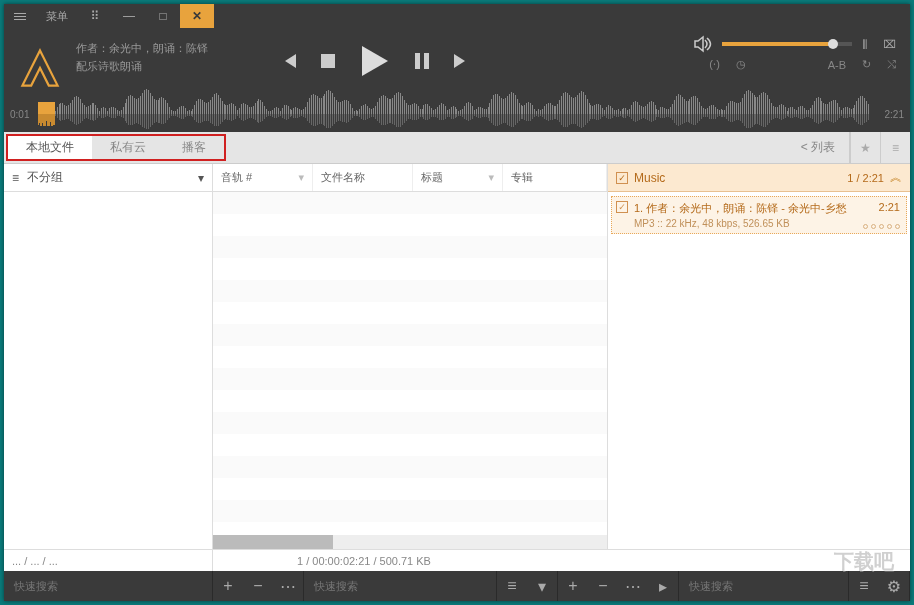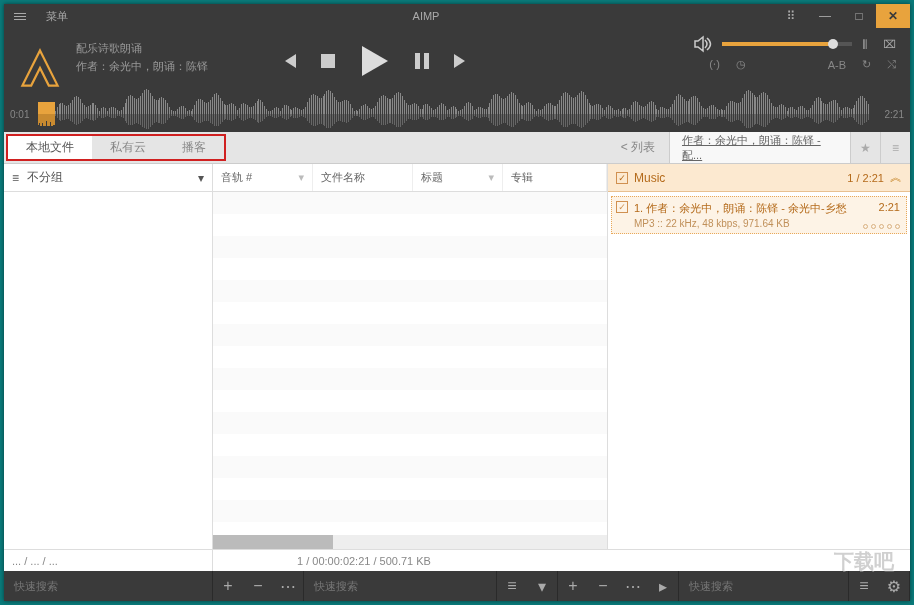--- a/index.html
+++ b/index.html
@@ -87,38 +87,37 @@
 <body>
 
 <div class="app">
  <div class="titlebar">
   <div class="hamburger">
         <span></span>
         <span></span>
         <span></span>
       </div>
   <div class="menu-btn">菜单</div>
-  <div class="title-center">AIMP</div>
   <div class="win-ctrls">
    <div class="win-ctrl">⠿</div>
    <div class="win-ctrl">—</div>
    <div class="win-ctrl">□</div>
    <div class="win-ctrl close">✕</div>
   </div>
  </div>
 
  <div class="player">
   <div class="logo">
    <svg viewBox="0 0 40 40">
           <path d="M20 4 L36 36 L28 36 L20 20 L12 36 L4 36 Z" fill="none" stroke="#e8a33d" stroke-width="2"></path>
         </svg>
   </div>
   <div class="track-info">
+   <div class="track-meta">作者：余光中，朗诵：陈铎</div>
    <div class="track-meta">配乐诗歌朗诵</div>
-   <div class="track-meta">作者：余光中，朗诵：陈铎</div>
   </div>
   <div class="play-controls">
    <div class="pc-btn">
           <svg width="18" height="18">
             <path d="M3 2v14M16 2L5 9l11 7z" fill="#ccc"></path>
           </svg>
         </div>
    <div class="pc-btn">
           <svg width="16" height="16">
             <rect x="1" y="1" width="14" height="14" fill="#ccc"></rect>
@@ -1860,21 +1859,20 @@
  </div>
 
  <div class="tabs-row">
   <div class="src-tabs">
    <div class="src-tab active">本地文件</div>
    <div class="src-tab">私有云</div>
    <div class="src-tab">播客</div>
   </div>
   <div class="tabs-spacer"></div>
   <div class="list-back">&lt; 列表</div>
-  <div class="pl-tab">作者：余光中，朗诵：陈铎 - 配...</div>
   <div class="pl-actions">
    <div class="pl-act">★</div>
    <div class="pl-act">≡</div>
   </div>
  </div>
 
  <div class="body">
   <div class="left-pane">
    <div class="group-sel">
     <span>≡</span>
@@ -1908,21 +1906,21 @@
   <div class="right-pane">
    <div class="pl-header">
     <span class="chk" style="width:12px;height:12px;border:1px solid #d09050;display:inline-flex;align-items:center;justify-content:center;font-size:9px;margin-right:6px">✓</span>
     <span>Music</span>
     <span class="count">1 / 2:21</span>
     <span class="chev">︽</span>
    </div>
    <div class="pl-item">
     <div class="chk">✓</div>
     <div class="pi-title">1. 作者：余光中，朗诵：陈铎 - 余光中-乡愁</div>
-    <div class="pi-meta">MP3 :: 22 kHz, 48 kbps, 971.64 KB</div>
+    <div class="pi-meta">MP3 :: 22 kHz, 48 kbps, 526.65 KB</div>
     <div class="pi-dur">2:21</div>
     <div class="dots">
             <span></span>
             <span></span>
             <span></span>
             <span></span>
             <span></span>
           </div>
    </div>
   </div>

